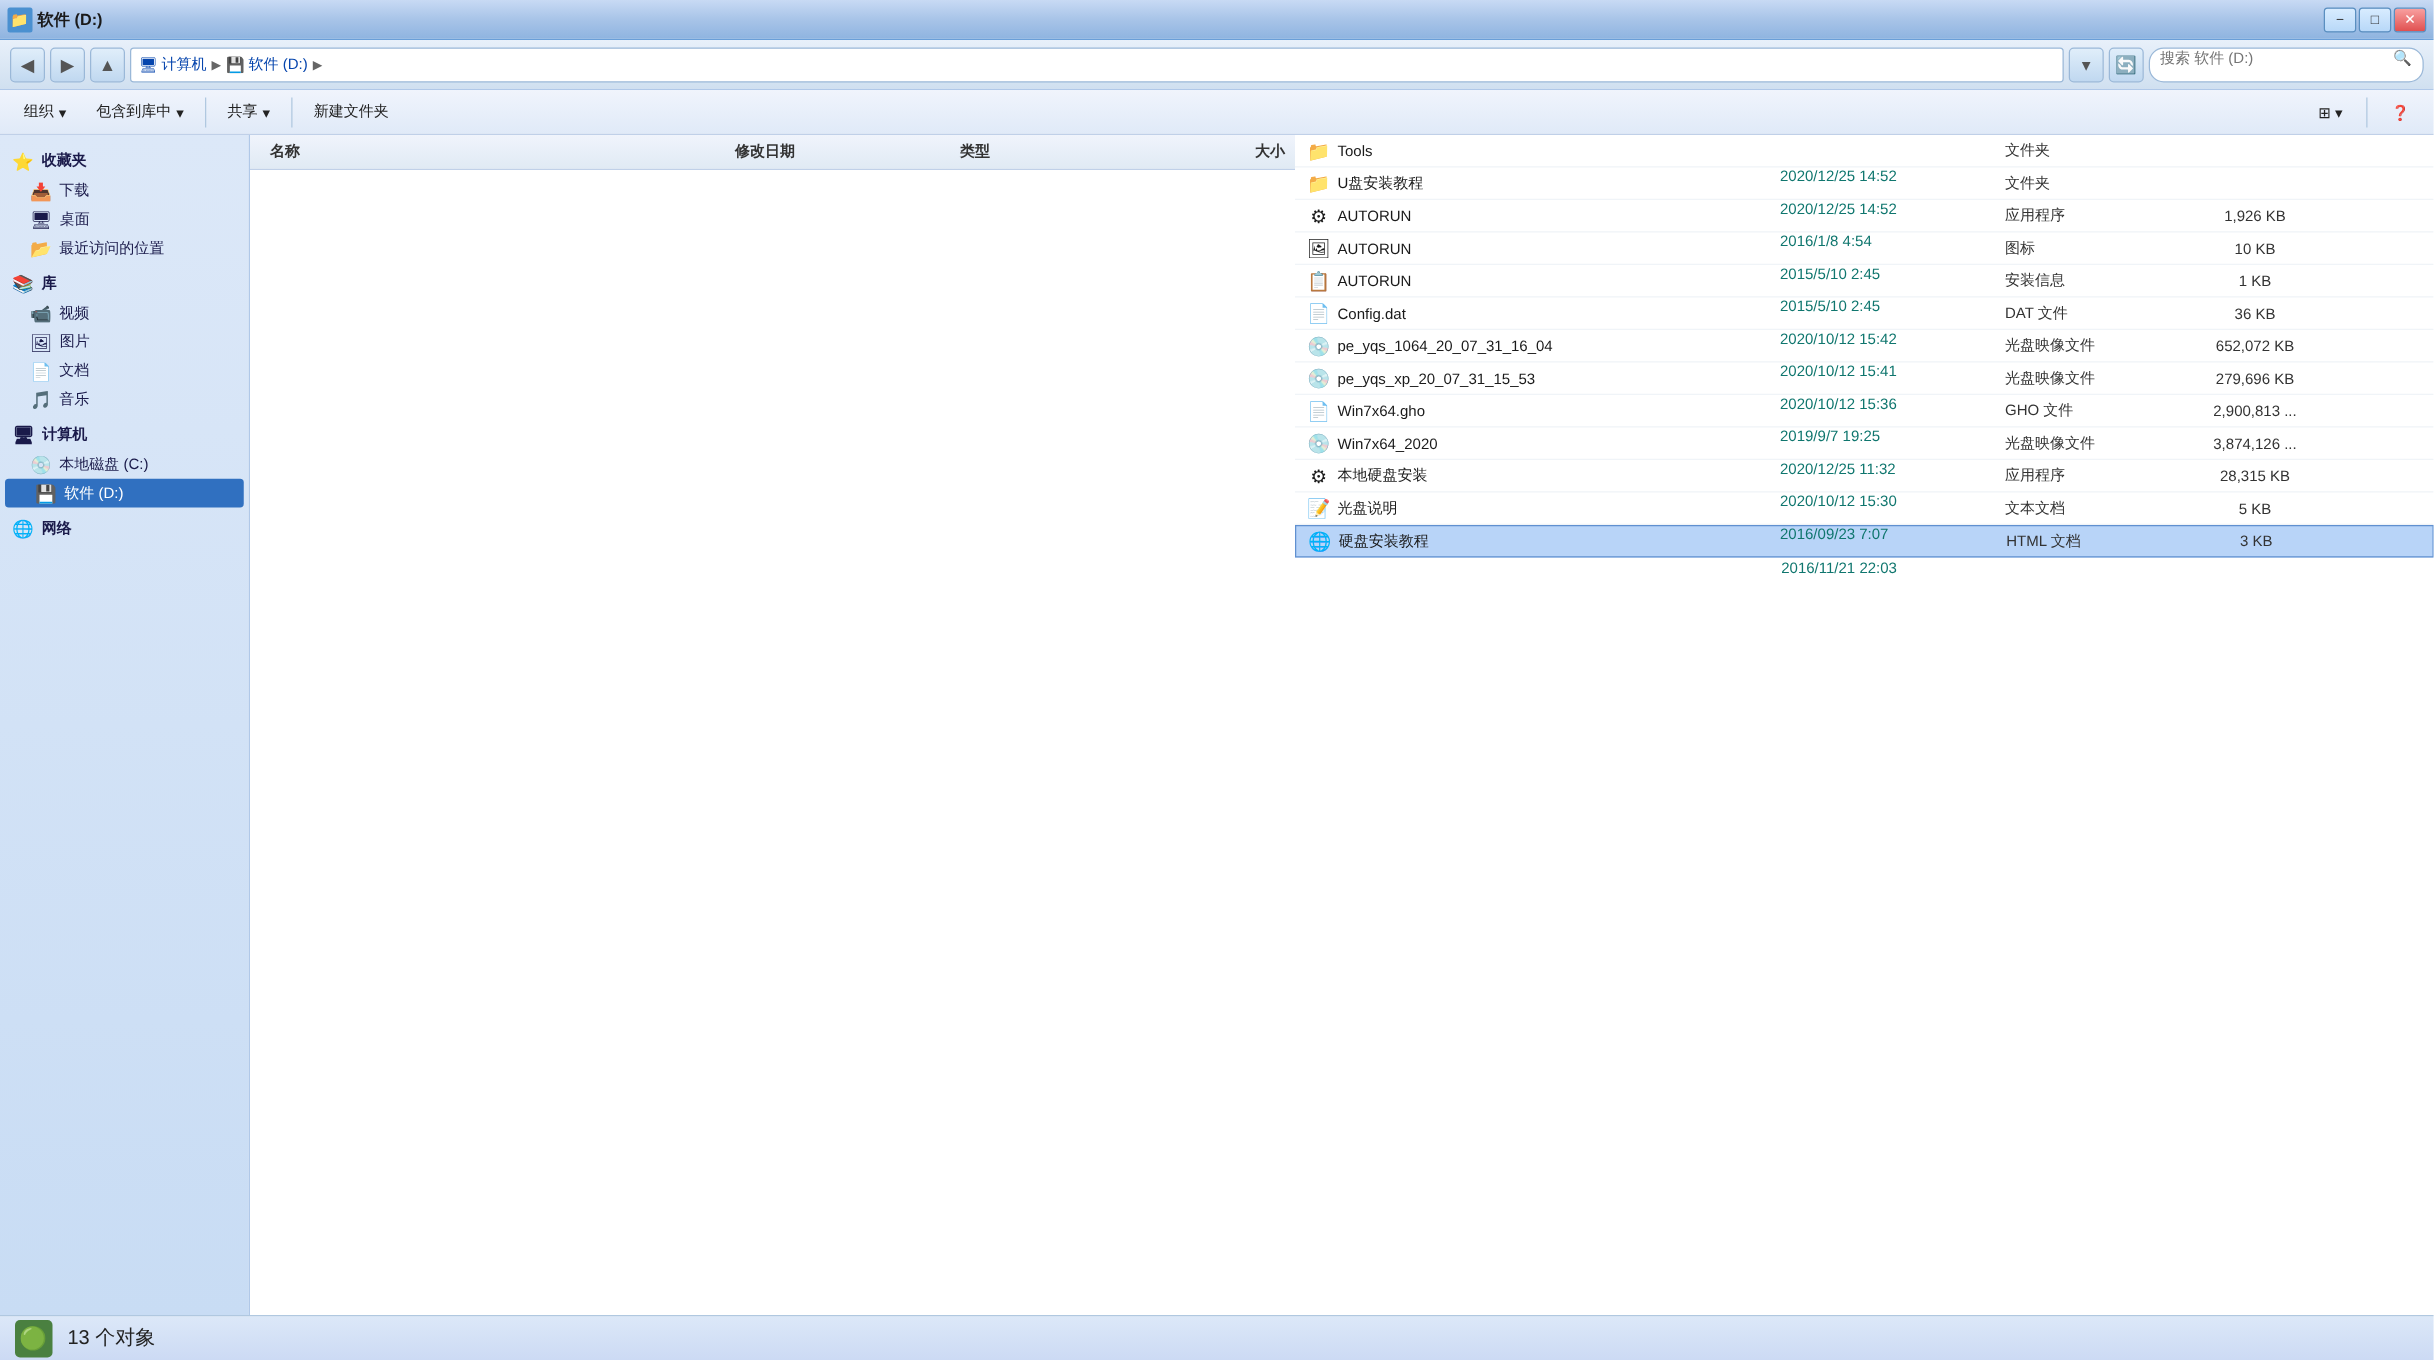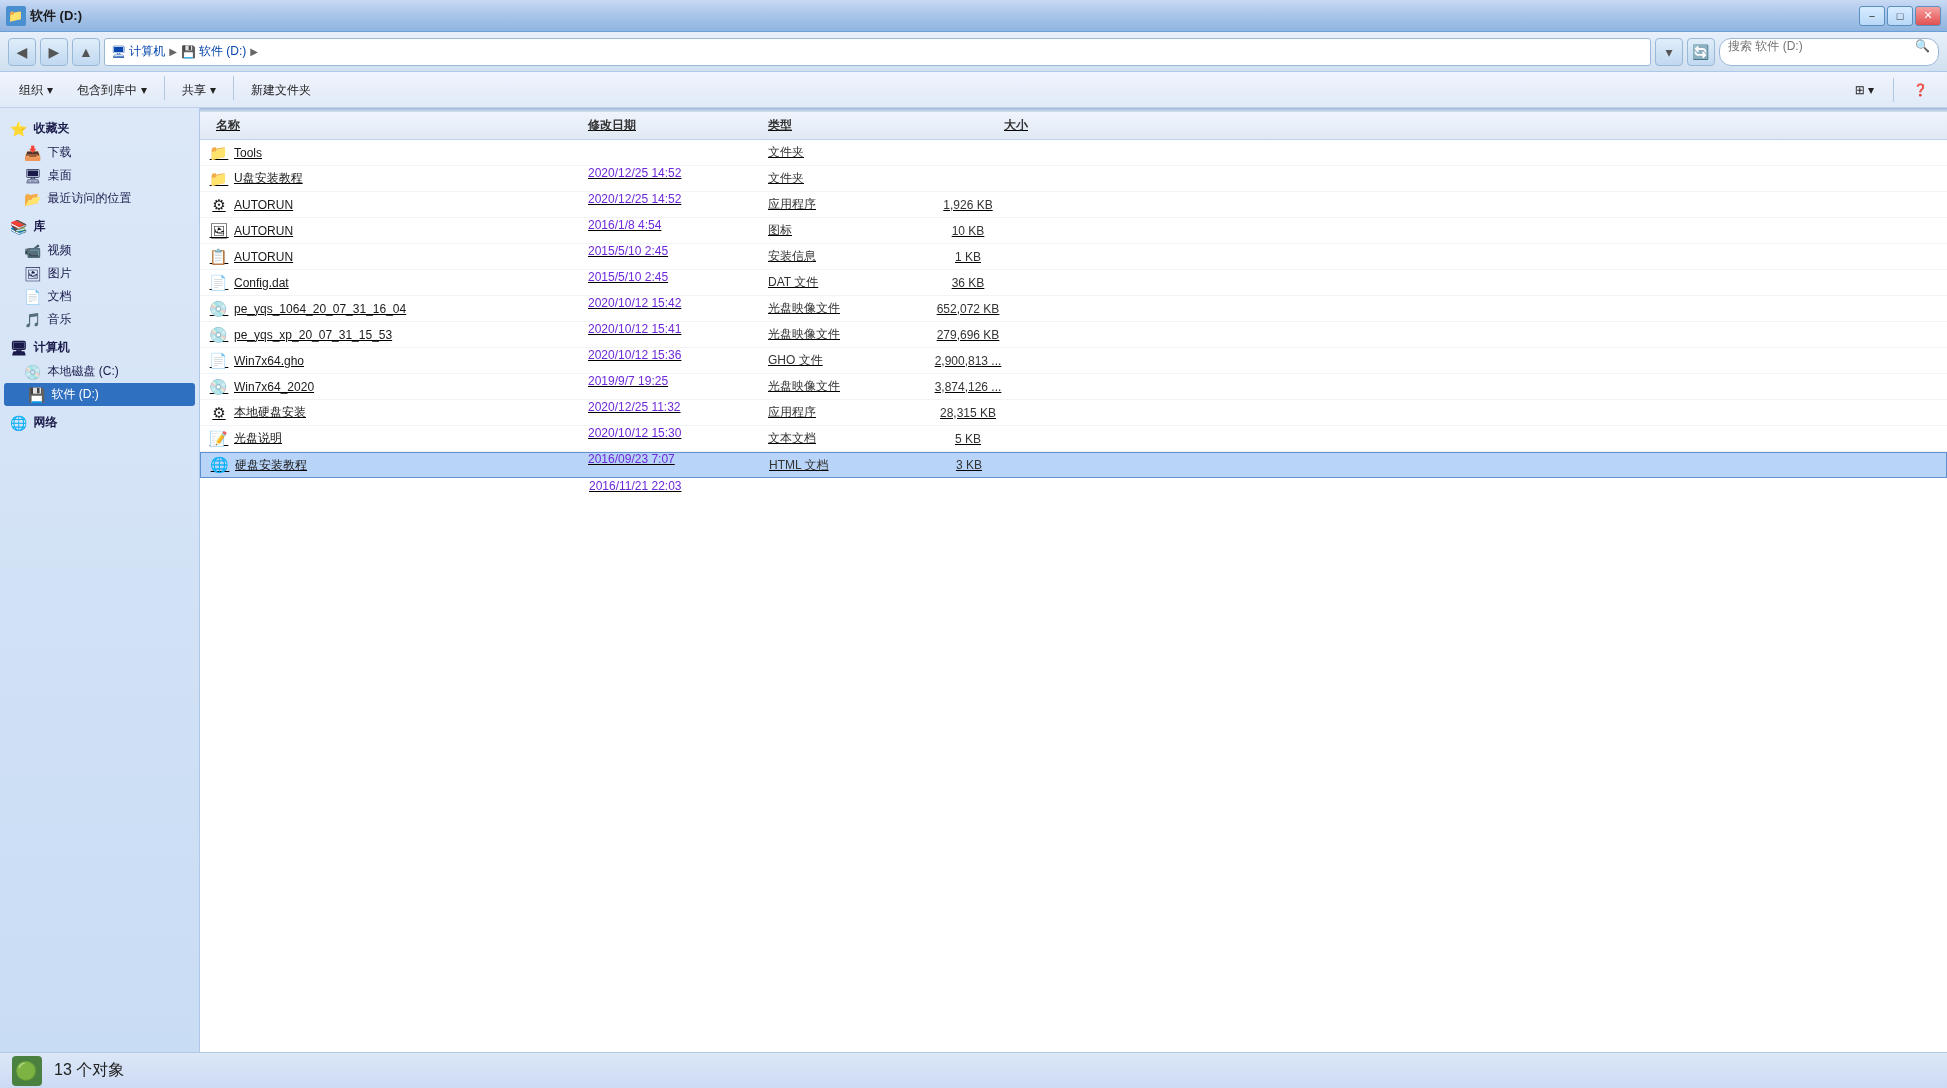--- a/index.html
+++ b/index.html
@@ -139,21 +139,21 @@
       font-size: 12px;
       color: #888;
       background: transparent;
     }
 
     
     .toolbar {
       background: linear-gradient(to bottom, #f0f4fc, #e0eaf8);
       height: 36px;
       display: flex;
-      align-items: flex-start;
+      align-items: center;
       padding: 4px 8px;
       gap: 2px;
       border-bottom: 1px solid #c0d0e8;
     }
     .toolbar-btn {
       height: 28px;
       padding: 0 10px;
       border: 1px solid transparent;
       border-radius: 3px;
       background: transparent;
@@ -223,23 +223,22 @@
       margin: 0 4px;
     }
     .sidebar-item-icon {
       font-size: 14px;
     }
 
     
     .file-area {
       flex: 1;
       display: flex;
-      flex-direction: column;
+      flex-direction: row;
       background: white;
-      text-decoration: underline;
     }
     .column-header {
       display: flex;
       align-items: center;
       background: linear-gradient(to bottom, #f0f4fc, #e0eaf4);
       border-bottom: 1px solid #c0d0e8;
       height: 28px;
       padding: 0 8px;
     }
     .col-name { width: 380px; font-weight: bold; color: #333; padding-left: 8px; }
@@ -273,21 +272,21 @@
       font-size: 12px;
     }
     .file-icon {
       width: 18px;
       height: 18px;
       font-size: 15px;
       display: inline-flex;
       align-items: center;
       justify-content: center;
     }
-    .file-date { width: 180px; font-size: 12px; color: #6d28d9; margin-top: 41px; }
+    .file-date { width: 180px; font-size: 12px; color: #0f766e; margin-top: 41px; }
     .file-type { width: 140px; font-size: 12px; color: #333; }
     .file-size { width: 120px; font-size: 12px; color: #333; text-align: center; }
 
     
     .status-bar {
       background: linear-gradient(to bottom, #dce8f8, #ccdaf4);
       height: 36px;
       display: flex;
       align-items: center;
       padding: 0 12px;

